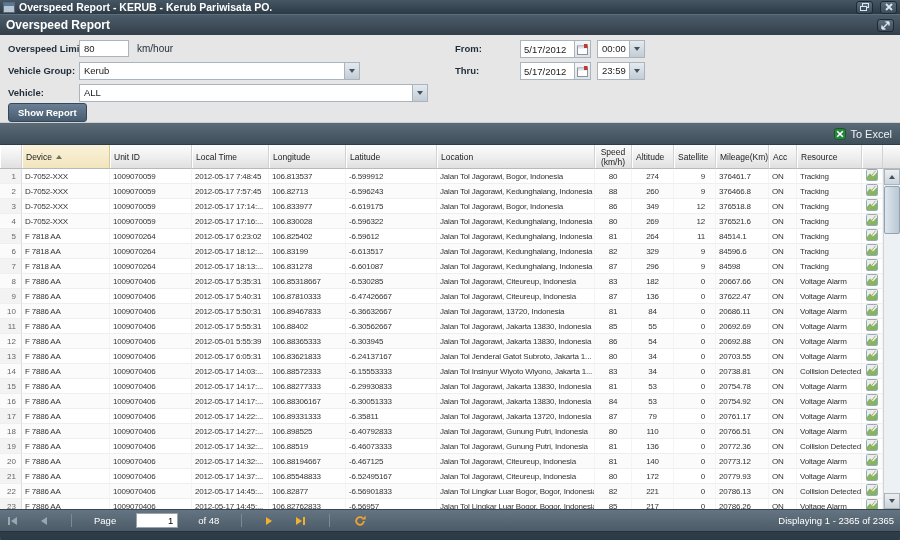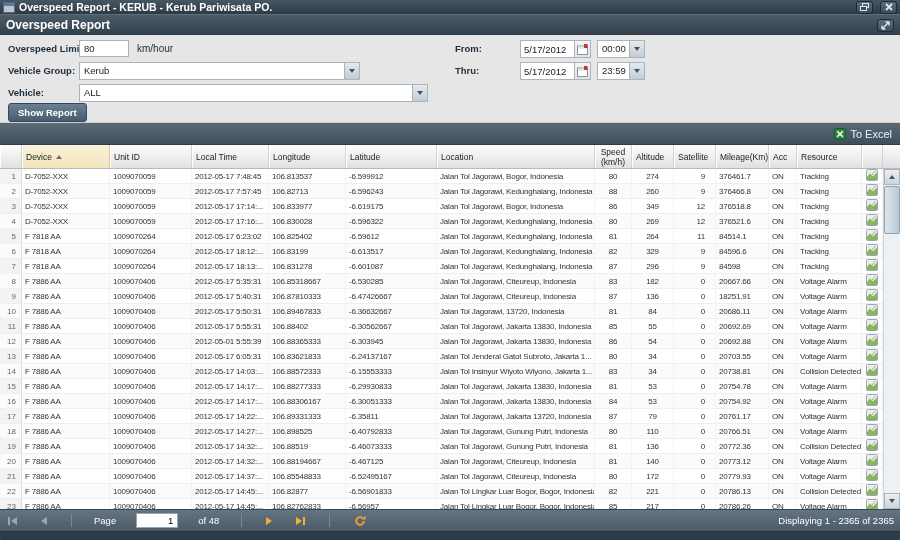--- a/index.html
+++ b/index.html
@@ -458,21 +458,21 @@
     <td class="c-num">9</td>
     <td>F 7886 AA</td>
     <td>1009070406</td>
     <td>2012-05-17 5:40:31</td>
     <td>106.87810333</td>
     <td>-6.47426667</td>
     <td>Jalan Tol Jagorawi, Citeureup, Indonesia</td>
     <td class="c-speed">87</td>
     <td class="c-alt">136</td>
     <td class="c-sat">0</td>
-    <td>18251.91</td>
+    <td>37622.47</td>
     <td>ON</td>
     <td>Voltage Alarm</td>
     <td class="c-icon">
       <button class="mapbtn">
         <svg width="12" height="12">
                   <rect x="0.5" y="0.5" width="11" height="11" rx="1" fill="#e8eef2" stroke="#9aa8b4"></rect>
                   <path d="M1 8 L4 4.5 L7 7.5 L11 3.5 L11 11 L1 11 Z" fill="#7fb661"></path>
                   <path d="M2.5 10.5 L9.5 1.8" stroke="#c8a84b" stroke-width="1"></path>
                 </svg>
       </button>

